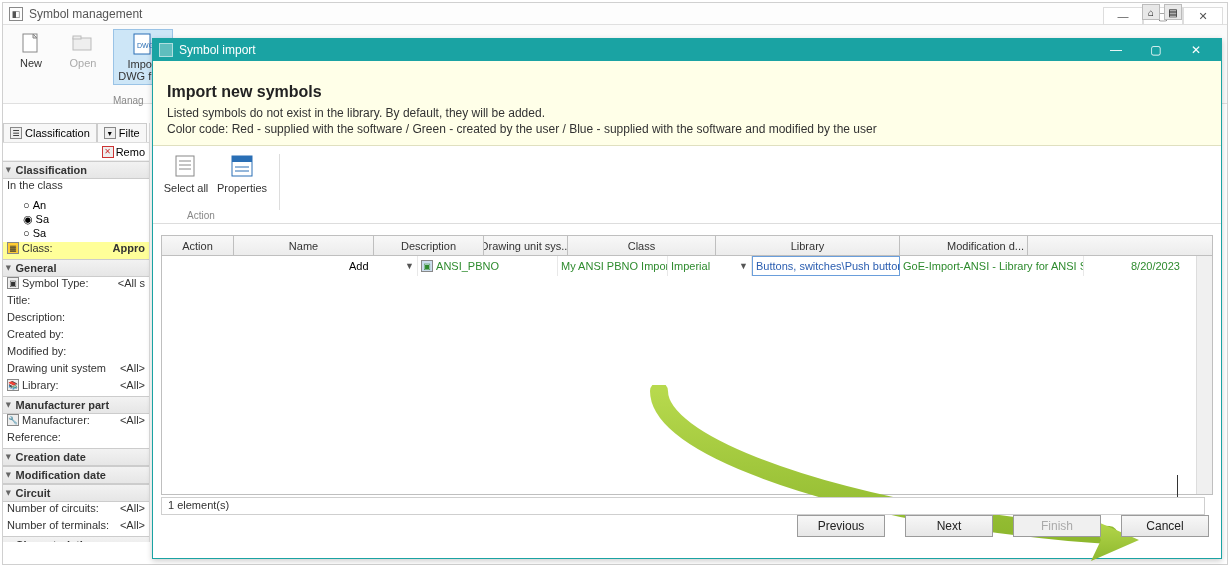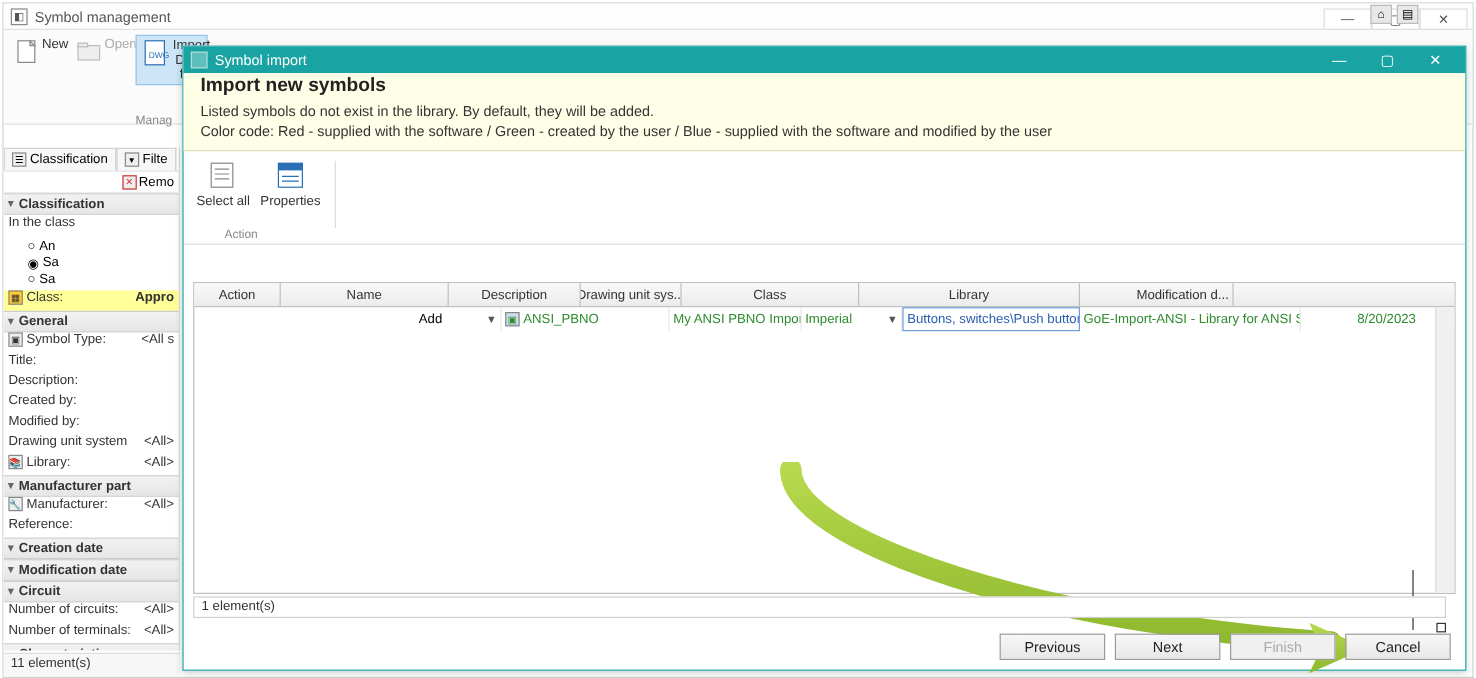--- a/index.html
+++ b/index.html
@@ -7,21 +7,21 @@
 
   
   .main-window { position: absolute; top: 2px; left: 2px; right: 2px; bottom: 0; border: 1px solid #d0d0d0; background: #fff; }
   .main-titlebar { height: 22px; background: #fdfdfd; border-bottom: 1px solid #e0e0e0; display: flex; align-items: center; padding: 0 6px; color: #555; }
   .main-titlebar .icon { width: 14px; height: 14px; border: 1px solid #888; margin-right: 6px; display: flex; align-items: center; justify-content: center; font-size: 9px; }
   .main-win-controls { position: absolute; right: 4px; top: 4px; display: flex; gap: 0; }
   .win-btn { width: 40px; height: 18px; border: 1px solid #ddd; background: #fff; display: flex; align-items: center; justify-content: center; font-size: 11px; color: #555; }
 
   
   .ribbon { height: 79px; display: flex; align-items: flex-start; padding: 4px 6px 0 6px; border-bottom: 1px solid #e0e0e0; gap: 8px; background: #fbfbfb; }
-  .ribbon-item { display: flex; flex-direction: row; width: 44px; padding: 2px; }
+  .ribbon-item { display: flex; flex-direction: column; align-items: center; width: 44px; padding: 2px; }
   .ribbon-item.active { background: #cde6f7; border: 1px solid #9ac3e6; }
   .ribbon-item.disabled { color: #aaa; }
   .ribbon-icon { width: 28px; height: 24px; display: flex; align-items: center; justify-content: center; margin-bottom: 2px; }
   .ribbon-label { font-size: 11px; text-align: center; line-height: 1.1; color: #333; }
   .ribbon-item.disabled .ribbon-label { color: #aaa; }
   .ribbon-group-label { position:absolute; top:92px; left:110px; font-size:10px; color:#888; }
 
   
   .left-panel { position: absolute; top: 120px; left: 0; width: 147px; bottom: 22px; border-right: 1px solid #ddd; background: #fff; overflow: hidden; font-size: 11px; }
   .filter-tabs { height: 20px; display: flex; border-bottom: 1px solid #ddd; }
@@ -44,21 +44,21 @@
   .home-icons { position: absolute; top: 4px; right: 48px; display: flex; gap: 4px; }
   .home-icons .hi { width:18px; height:16px; background:#e8e8e8; border:1px solid #bbb; display:flex; align-items:center; justify-content:center; font-size:10px;}
 
   
   .child-window { position: absolute; top: 38px; left: 152px; right: 8px; bottom: 6px; border: 1px solid #1aa3a3; background: #fff; box-shadow: 0 2px 6px rgba(0,0,0,.2); }
   .child-titlebar { height: 22px; background: #1aa3a3; color: #fff; display: flex; align-items: center; padding: 0 6px; font-size: 12px; gap: 6px; }
   .child-titlebar .cicon { width: 14px; height: 14px; background: rgba(255,255,255,.3); border: 1px solid rgba(255,255,255,.5); }
   .child-controls { margin-left: auto; display: flex; gap: 2px; }
   .child-controls .cbtn { width: 38px; height: 18px; display: flex; align-items: center; justify-content: center; color: #fff; font-size: 12px; }
 
-  .banner { background: #ffffe8; border-bottom: 1px solid #e0e0c0; padding: 2px 14px 8px 14px; }
+  .banner { background: #ffffe8; border-bottom: 1px solid #e0e0c0; padding: 22px 14px 8px 14px; }
   .banner h2 { margin: 0 0 4px 0; font-size: 16px; font-weight: bold; color: #222; }
   .banner p { margin: 0; font-size: 12px; color: #333; line-height: 1.35; }
 
   .child-ribbon { height: 78px; border-bottom: 1px solid #ddd; display: flex; align-items: flex-start; padding: 6px 10px 0 10px; gap: 10px; position: relative; }
   .child-ribbon .sep { width:1px; height:56px; background:#ddd; margin:2px 4px 0 4px;}
   .child-ribbon-group-label { position:absolute; bottom:2px; left:34px; font-size:10px; color:#888;}
   .cr-item { display:flex; flex-direction:column; align-items:center; width:46px;}
   .cr-icon { width:30px; height:28px; display:flex; align-items:center; justify-content:center; margin-bottom:2px;}
   .cr-label { font-size:11px; text-align:right; line-height:1.1; color:#333;}
 
@@ -78,21 +78,21 @@
   .col-class { width: 148px; }
   .col-lib { width: 184px; }
   .col-mod { width: 84px; margin-left: 44px; }
   .row-scroll { position:absolute; top:20px; right:0; width:16px; bottom:0; background:#f0f0f0; border-left:1px solid #ddd;}
 
   
   .callout { position: absolute; top: 264px; left: 40px; width: 778px; height: 84px; background: #fff; border: 3px solid #a9cc3f; display: flex; align-items: center; justify-content: center; font-size: 28px; color: #111; box-shadow: 2px 3px 5px rgba(0,0,0,.25); }
 
   
   .status-bar { position: absolute; left: 8px; right: 16px; top: 458px; height: 18px; border: 1px solid #cfcfcf; background: #fff; font-size: 11px; padding: 1px 6px; color: #333; }
-  .button-row { position: absolute; right: 12px; bottom: 8px; display: flex; gap: 8px; }
+  .button-row { position: absolute; right: 12px; bottom: 21px; display: flex; gap: 20px; }
   .wiz-btn { width: 88px; height: 22px; border: 1px solid #9b9b9b; background: linear-gradient(#f7f7f7,#e7e7e7); font-size: 12px; color: #222; display: flex; align-items: center; justify-content: center; }
   .wiz-btn.disabled { color: #aaa; background: #f0f0f0; }
 
   
   .arrow-svg { position: absolute; top: 346px; left: 486px; width: 520px; height: 180px; pointer-events: none; }
 
   
   .crosshair { position:absolute; right:18px; top:436px; width:50px; height:50px; pointer-events:none;}
   .crosshair::before { content:""; position:absolute; left:24px; top:0; width:1px; height:50px; background:#333;}
   .crosshair::after { content:""; position:absolute; top:24px; left:0; height:1px; width:50px; background:#333;}
@@ -250,21 +250,20 @@
       </div>
     <div class="prop-row">
         <span class="prop-label">Number of terminals:</span>
         <span class="prop-value">&lt;All&gt;</span>
       </div>
     <div class="section-header">
         <span>Characteristics</span>
       </div>
   </div>
 
-  <div class="status-left"><span>11 element(s)</span></div>
 </div>
 
 <div class="home-icons">
   <div class="hi">⌂</div>
   <div class="hi">▤</div>
 </div>
 
 <div class="child-window">
   <div class="child-titlebar">
     <span class="cicon"></span>

